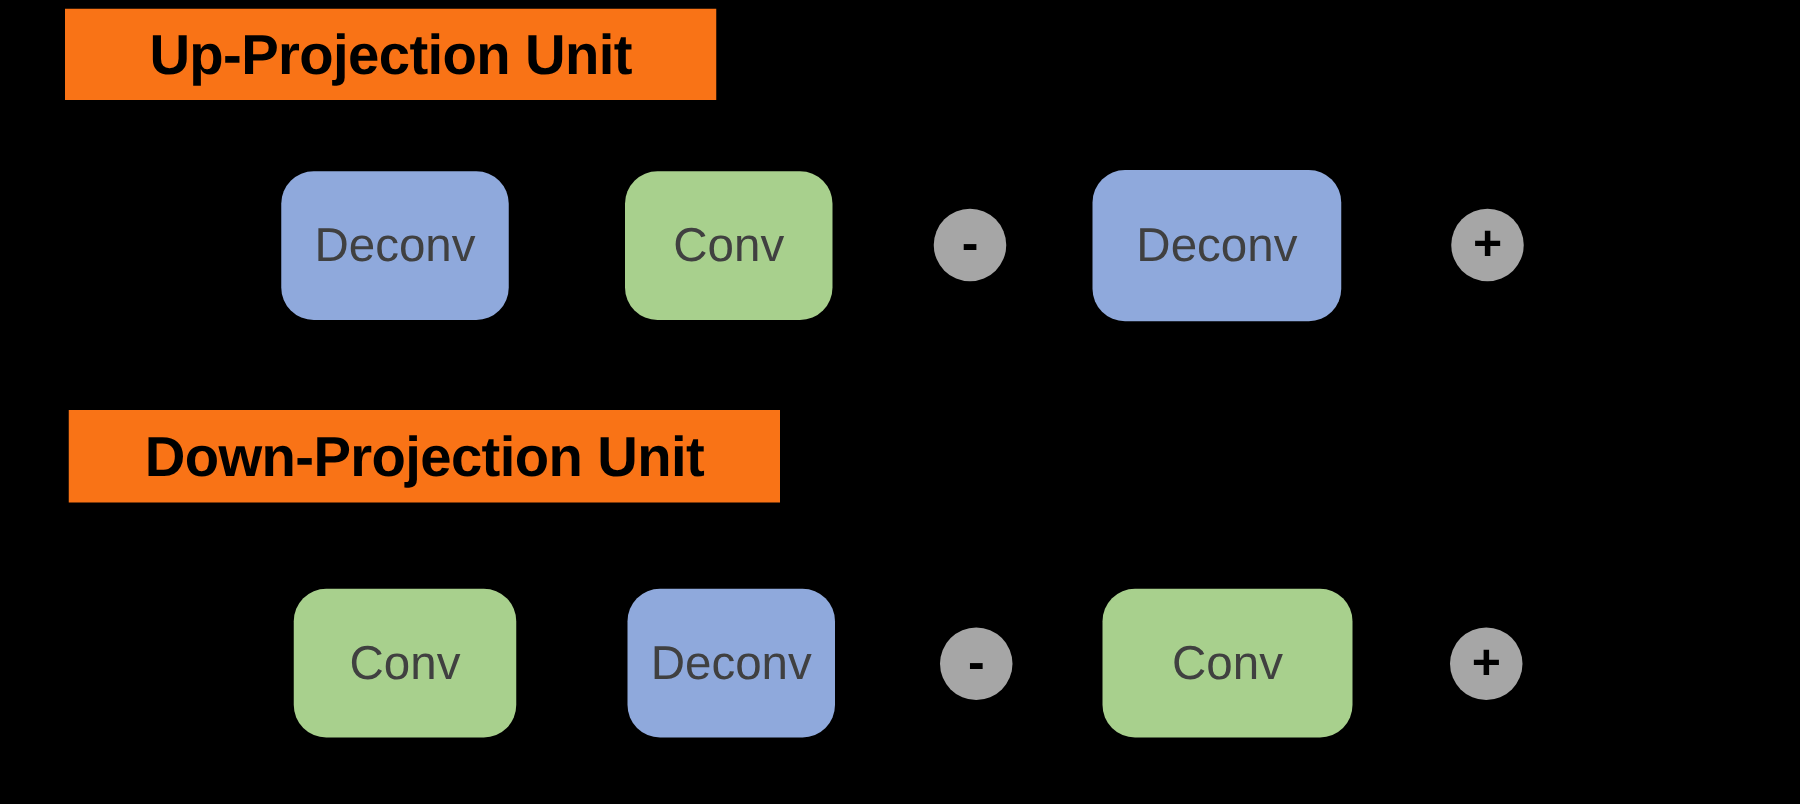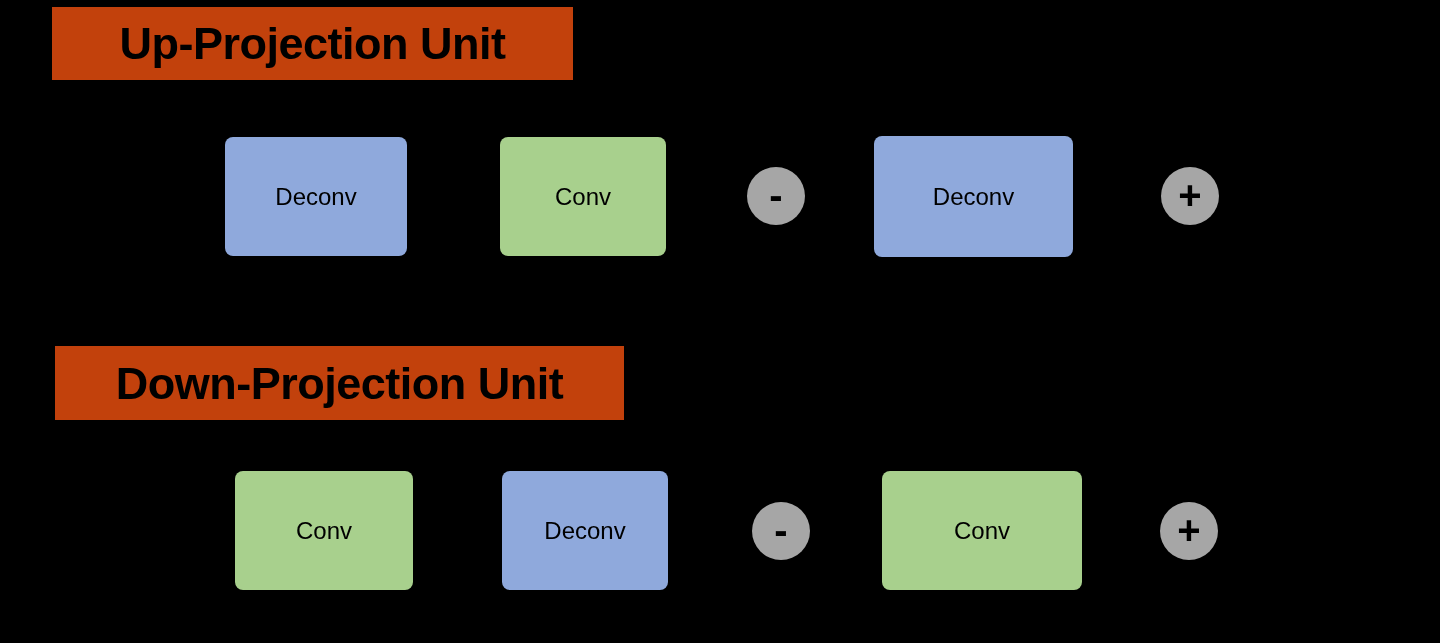--- a/index.html
+++ b/index.html
@@ -15,54 +15,54 @@
     position: relative;
     width: 1440px;
     height: 643px;
     background: #000000;
     overflow: hidden;
   }
 
   
   .section-label {
     position: absolute;
-    background: #c2410c;
+    background: #f97316;
     color: #000000;
     display: flex;
     align-items: center;
     justify-content: center;
     font-weight: bold;
     letter-spacing: -0.5px;
     white-space: nowrap;
     line-height: 1;
   }
   #label-up {
     left: 52px;
     top: 7px;
     width: 521px;
     height: 73px;
     font-size: 45px;
   }
   #label-down {
     left: 55px;
-    top: 346px;
+    top: 328px;
     width: 569px;
     height: 74px;
     font-size: 45px;
   }
 
   
   .op-block {
     position: absolute;
-    border-radius: 8px;
+    border-radius: 26px;
     display: flex;
     align-items: center;
     justify-content: center;
-    color: #000000;
-    font-size: 24px;
+    color: #404040;
+    font-size: 38px;
     font-weight: normal;
     line-height: 1;
     white-space: nowrap;
   }
   .op-block.blue  { background: #8FA9DC; }
   .op-block.green { background: #A8D08D; text-align: center; }
 
   
   .op-circle {
     position: absolute;

